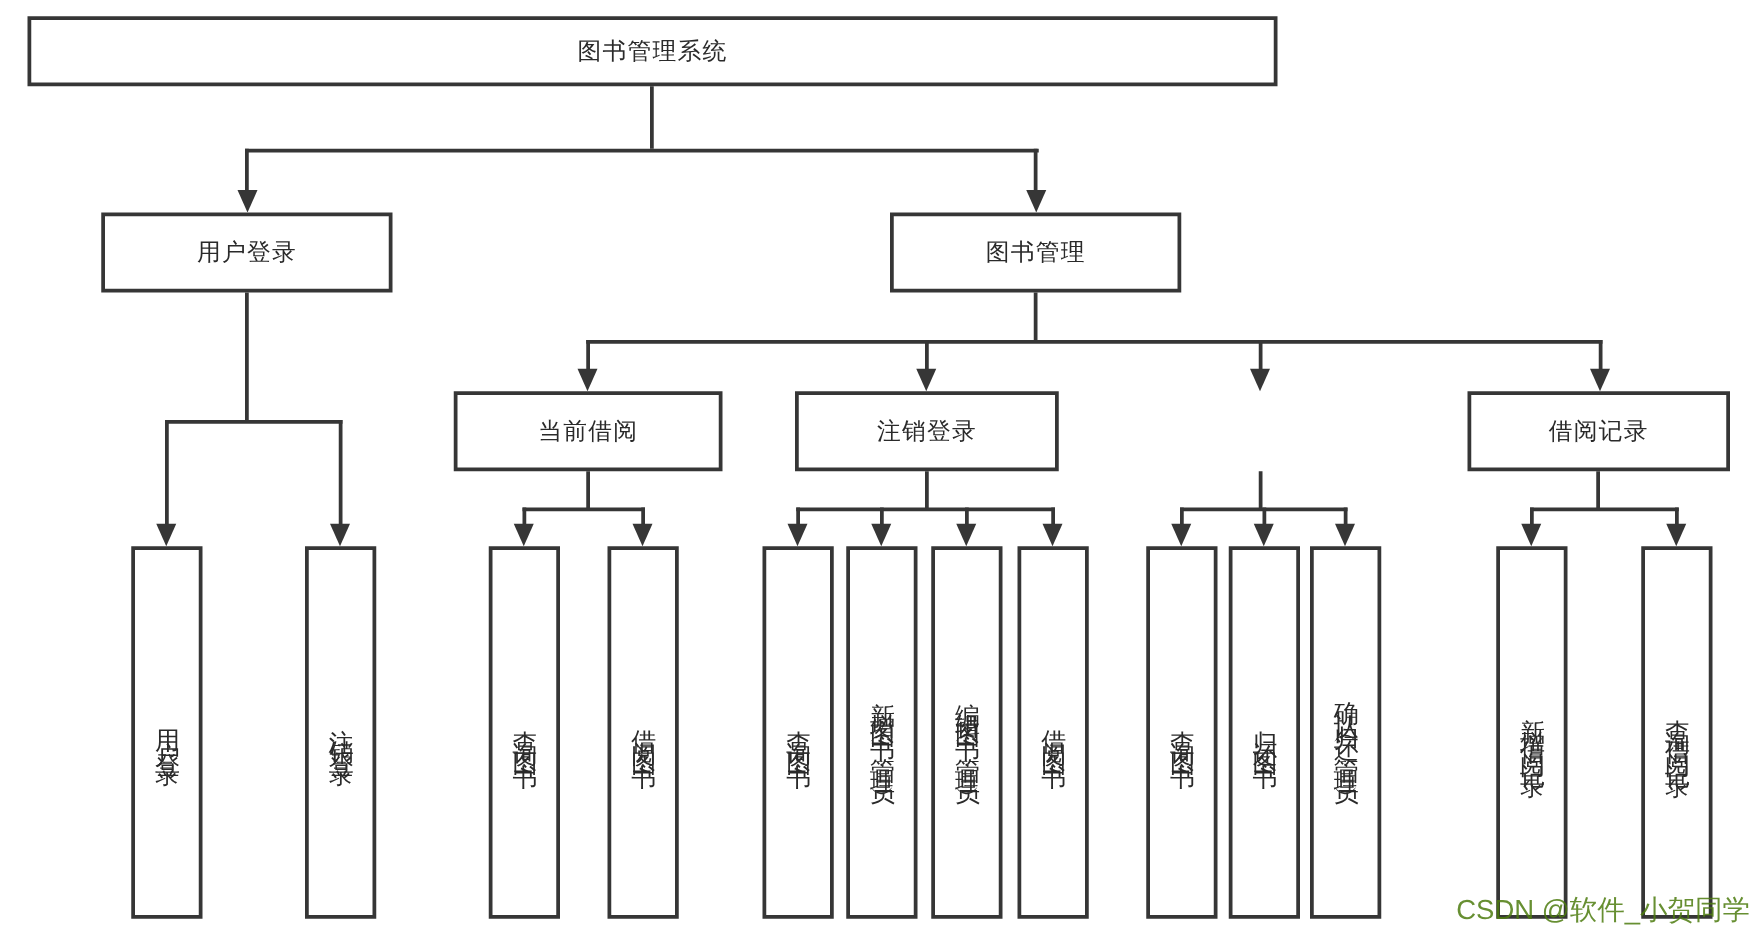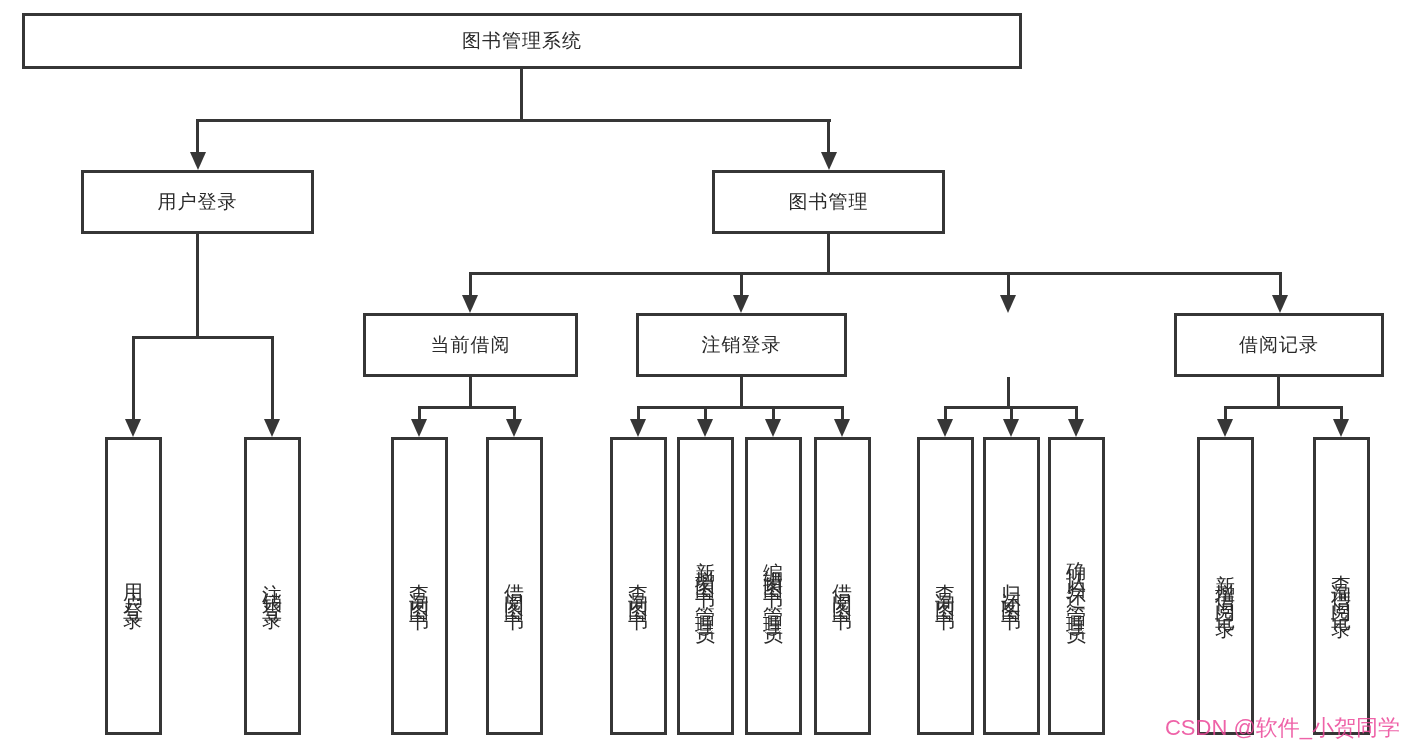--- a/index.html
+++ b/index.html
@@ -18,21 +18,21 @@
   }
   .vl{position:absolute;width:3px;background:#363636;}
   .hl{position:absolute;height:3px;background:#363636;}
   .arrow{
     position:absolute;width:0;height:0;
     border-left:8px solid transparent;border-right:8px solid transparent;
     border-top:18px solid #363636;
   }
   .wm{
     position:absolute;top:713px;right:5px;z-index:5;
-    font-size:22px;color:#ec4899;opacity:.85;white-space:nowrap;
+    font-size:22px;color:#4d7c0f;opacity:.85;white-space:nowrap;
   }
 </style>
 </head>
 <body>
 
 <div id="canvas">
 
   <div class="box hlabel" style="left:22px;top:13px;width:1000px;height:56px;">
     <span>图书管理系统</span>
   </div>

